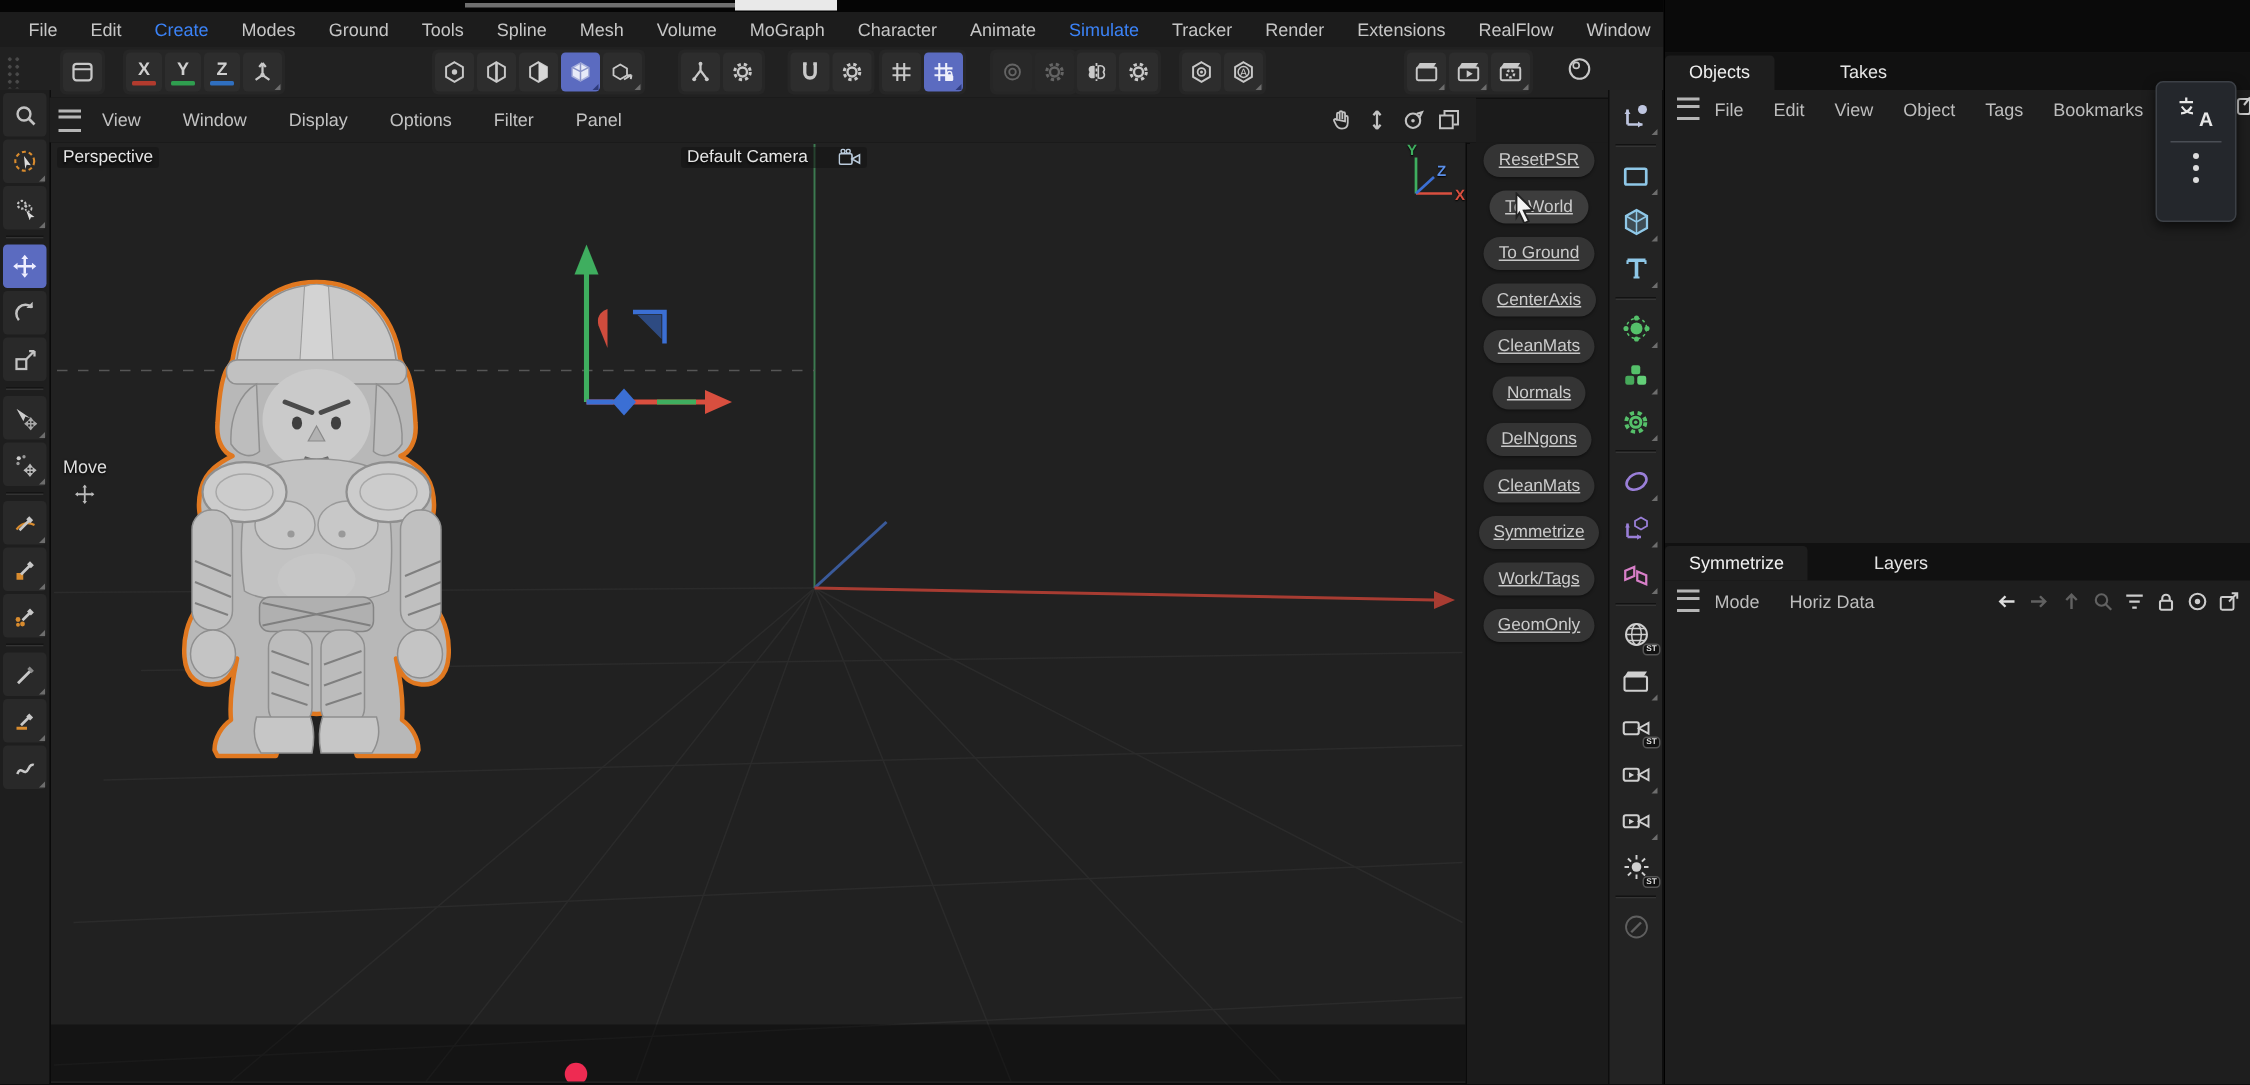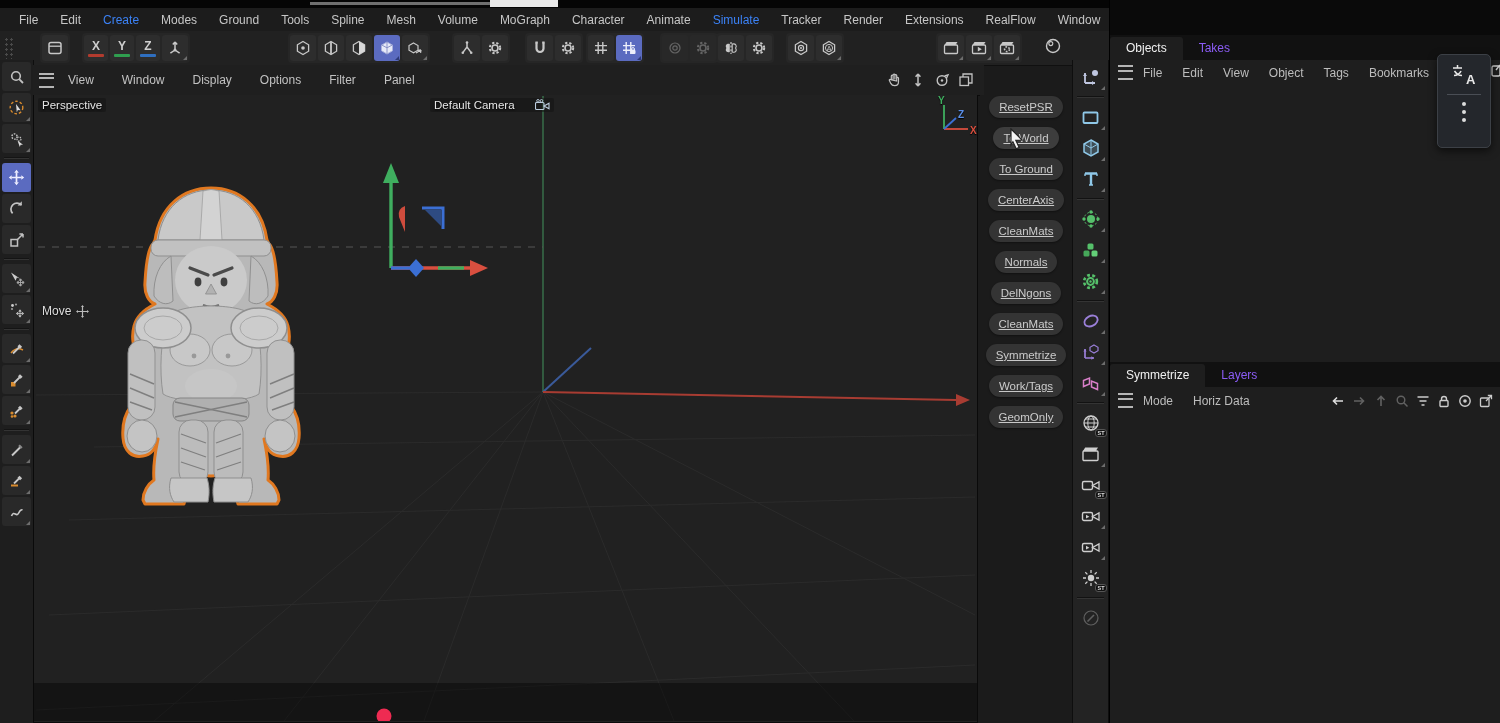--- a/index.html
+++ b/index.html
@@ -56,22 +56,22 @@
 
   
   #rstrip{left:1072px;top:60px;width:37px;height:663px;background:#232323;border-left:1px solid #0e0e0e;border-right:1px solid #0e0e0e;box-sizing:border-box;}
   .rs{width:30px;height:28px;margin:3px auto 0;display:flex;align-items:center;justify-content:center;position:relative;}
   .rsep{width:27px;height:1px;background:#121212;border-bottom:1px solid #343434;margin:5px auto;}
   .stbadge{position:absolute;right:-1px;bottom:0;background:#111;border:1px solid #555;color:#ddd;font-size:5.5px;line-height:6px;padding:0 1px;border-radius:3px;font-weight:bold;}
 
   
   #rpanels{left:1109px;top:0;width:391px;height:723px;background:#1e1e1e;border-left:1px solid #000;box-sizing:border-box;}
   .blackband{position:absolute;left:0;width:391px;background:#0a0a0a;}
-  .tabrow{position:absolute;left:0;width:391px;height:25px;background:#111;display:flex;align-items:flex-end;}
-  .tab{font-size:12px;padding:4px 16px 5px;color:#8b5cf6;}
+  .tabrow{position:absolute;left:0;width:391px;height:25px;background:#111;display:flex;align-items:flex-end;gap:28px;}
+  .tab{font-size:12px;padding:4px 16px 5px;color:#e5e5e5;}
   .tab.active{background:#1e1e1e;color:#f0f0f0;border-radius:3px 3px 0 0;}
   .panelmenu{position:absolute;left:0;width:391px;height:25px;display:flex;align-items:center;gap:0;padding-left:8px;box-sizing:border-box;background:#1e1e1e;}
   .panelmenu .mi{font-size:12px;color:#bdbdbd;padding:0 10px;}
   .hamb{width:15px;height:11px;border-top:2px solid #b5b5b5;border-bottom:2px solid #b5b5b5;position:relative;flex:none;}
   .hamb::before{content:"";position:absolute;left:0;right:0;top:2.5px;height:2px;background:#b5b5b5;}
 
   
   #flyout{left:1437px;top:54px;width:52px;height:92px;background:#24272c;border:1px solid #3c4046;border-radius:5px;
           box-shadow:0 3px 8px rgba(0,0,0,.6);display:flex;flex-direction:column;align-items:center;z-index:30;}
   #flyout .divider{width:34px;height:1px;background:#4a4e55;margin:6px 0;}
@@ -536,30 +536,30 @@
         <path d="M64 224l72 15M64 239l72-15" stroke="#7f7f7f" stroke-width="1.4"></path>
         <rect x="68" y="242" width="29" height="64" rx="12" fill="#bcbcbc" stroke="#8f8f8f"></rect>
         <rect x="103" y="242" width="29" height="64" rx="12" fill="#bcbcbc" stroke="#8f8f8f"></rect>
         <path d="M70 256l25 9M70 270l25 9M70 284l24 8M130 256l-25 9M130 270l-25 9M130 284l-24 8" stroke="#7f7f7f" stroke-width="1.3"></path>
         <path d="M60 300 C57 310 59 318 63 324 L97 324 C99 314 98 306 96 300 Z" fill="#c6c6c6" stroke="#8f8f8f"></path>
         <path d="M104 300 C102 306 101 314 103 324 L137 324 C141 318 143 310 140 300 Z" fill="#c6c6c6" stroke="#8f8f8f"></path>
       </g>
     </svg>
 
     <div class="vplabel" style="left:4px;top:3px;">Perspective</div>
-    <div class="vplabel" style="left:396px;top:3px;display:flex;align-items:center;gap:20px;">
+    <div class="vplabel" style="left:420px;top:3px;display:flex;align-items:center;gap:20px;">
       <span>Default Camera</span>
       <svg width="15" height="12">
           <rect x="0.5" y="3.5" width="8.5" height="7" rx="1" fill="none" stroke="#bcd" stroke-width="1.1"></rect>
           <path d="M9 7l5-2.8v5.6z" fill="none" stroke="#bcd" stroke-width="1.1"></path>
           <circle cx="3" cy="1.8" r="1.3" fill="none" stroke="#bcd" stroke-width=".9"></circle>
           <circle cx="6.5" cy="1.8" r="1.3" fill="none" stroke="#bcd" stroke-width=".9"></circle>
         </svg>
     </div>
-    <div class="vplabel" id="movelabel" style="left:4px;top:208px;">
+    <div class="vplabel" id="movelabel" style="left:4px;top:208px;flex-direction:column;">
       <span>Move</span>
       <svg width="13" height="13">
           <path d="M6.5 1v11M1 6.5h11" stroke="#bbb" stroke-width="1.2"></path>
           <path d="M6.5 0L5 2h3zM6.5 13L8 11H5zM0 6.5L2 5v3zM13 6.5L11 8V5z" fill="#bbb"></path>
         </svg>
     </div>
 
     <svg class="abs" style="left:898px;top:2px;" width="45" height="42">
       <path d="M12 32V8" stroke="#3fae5f" stroke-width="1.8"></path>
       <path d="M12 32h24" stroke="#d94f3f" stroke-width="1.8"></path>

